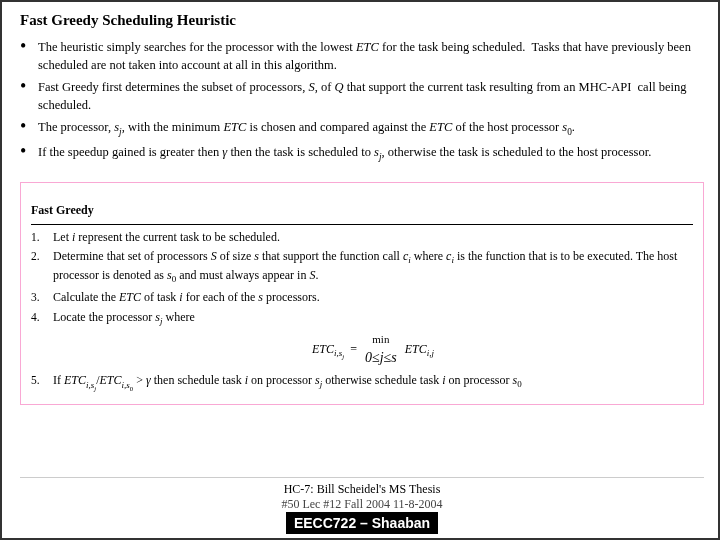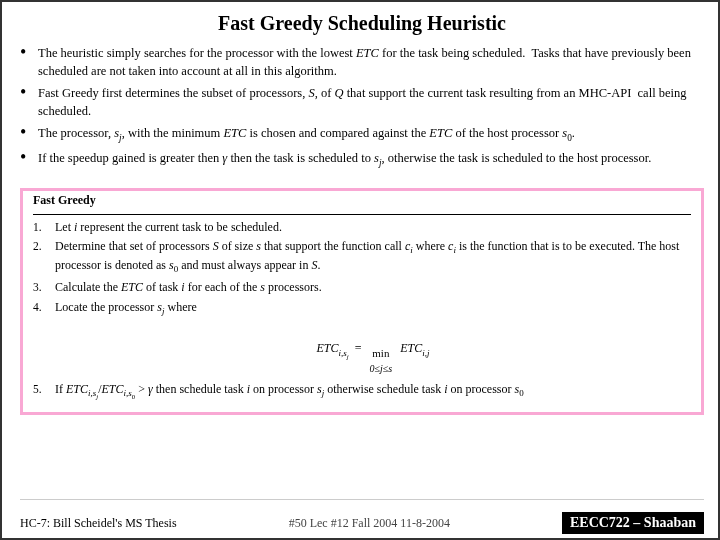--- a/index.html
+++ b/index.html
@@ -16,22 +16,21 @@
 
     .page-container {
       width: 720px;
       height: 540px;
       display: flex;
       flex-direction: column;
       padding: 10px 18px 8px 18px;
     }
 
     .title {
-      text-align: center;
-      font-size: 20px;
+      font-size: 15px;
       font-weight: bold;
       margin-bottom: 10px;
       font-family: 'Times New Roman', Times, serif;
     }
 
     .bullet-list {
       list-style: none;
       padding: 0;
       margin: 0 0 8px 0;
     }
@@ -55,23 +54,23 @@
     .bullet-text {
       flex: 1;
     }
 
     em {
       font-style: italic;
       margin-top: 9px;
     }
 
     .algorithm-box {
-      border: 3px solid #f9a8d4;
+      border: 1px solid #f9a8d4;
       margin: 6px 0 8px 0;
-      padding: 1px 10px 8px 10px;
+      padding: 19px 10px 8px 10px;
       font-size: 11.5px;
       line-height: 1.45;
     }
 
     .algo-title {
       font-weight: bold;
       font-size: 12px;
       margin-bottom: 4px;
     }
 
@@ -101,40 +100,41 @@
       text-align: center;
       margin: 4px 0 4px 22px;
       font-size: 12px;
     }
 
     .footer {
       display: flex;
       justify-content: space-between;
       align-items: center;
       margin-top: auto;
-      padding-top: 12px;
+      padding-top: 4px;
       border-top: 1px solid #ccc;
+      flex-direction: column;
     }
 
     .footer-left {
       font-size: 12px;
     }
 
     .footer-center {
       font-size: 12px;
       color: #444;
     }
 
     .footer-right {
       background: #000;
       color: #fff;
       font-size: 14px;
       font-weight: bold;
       padding: 3px 8px;
-      font-family: Liberation Serif, serif;
+      font-family: Liberation Sans, sans-serif;
     }
 
     .gamma {
       font-style: italic;
     }
 
     sub {
       font-size: 0.75em;
     }
 
@@ -204,22 +204,22 @@
         <span class="step-num">4.</span>
         <span class="step-text">
           Locate the processor <em>s<sub>j</sub></em> where
         </span>
       </li>
     </ol>
 
     <div class="formula-row">
       <em>ETC</em><sub><em>i</em>,<em>s<sub>j</sub></em></sub> &nbsp;=&nbsp;
       <span style="display:inline-flex; flex-direction:column; align-items:center; vertical-align:middle; font-size:10px; margin: 0 2px;">
-        <span style="font-size:11px;margin-top:24px;">min</span>
-        <span style="font-size:10px; font-style:italic;">0≤<em>j</em>≤<em>s</em></span>
+        <span style="font-size:11px;">min</span>
+        <span style="font-size:14px; font-style:italic;">0≤<em>j</em>≤<em>s</em></span>
       </span>
       &nbsp;<em>ETC</em><sub><em>i</em>,<em>j</em></sub>
     </div>
     <ol class="algo-steps" style="margin-top:3px;">
       <li class="algo-step">
         <span class="step-num">5.</span>
         <span class="step-text">
           If <em>ETC</em><sub><em>i</em>,<em>s<sub>j</sub></em></sub>/<em>ETC</em><sub><em>i</em>,<em>s</em><sub>0</sub></sub> &gt; <em>γ</em> then schedule task <em>i</em> on processor <em>s<sub>j</sub></em> otherwise schedule task <em>i</em> on processor <em>s</em><sub>0</sub>
         </span>
       </li>

